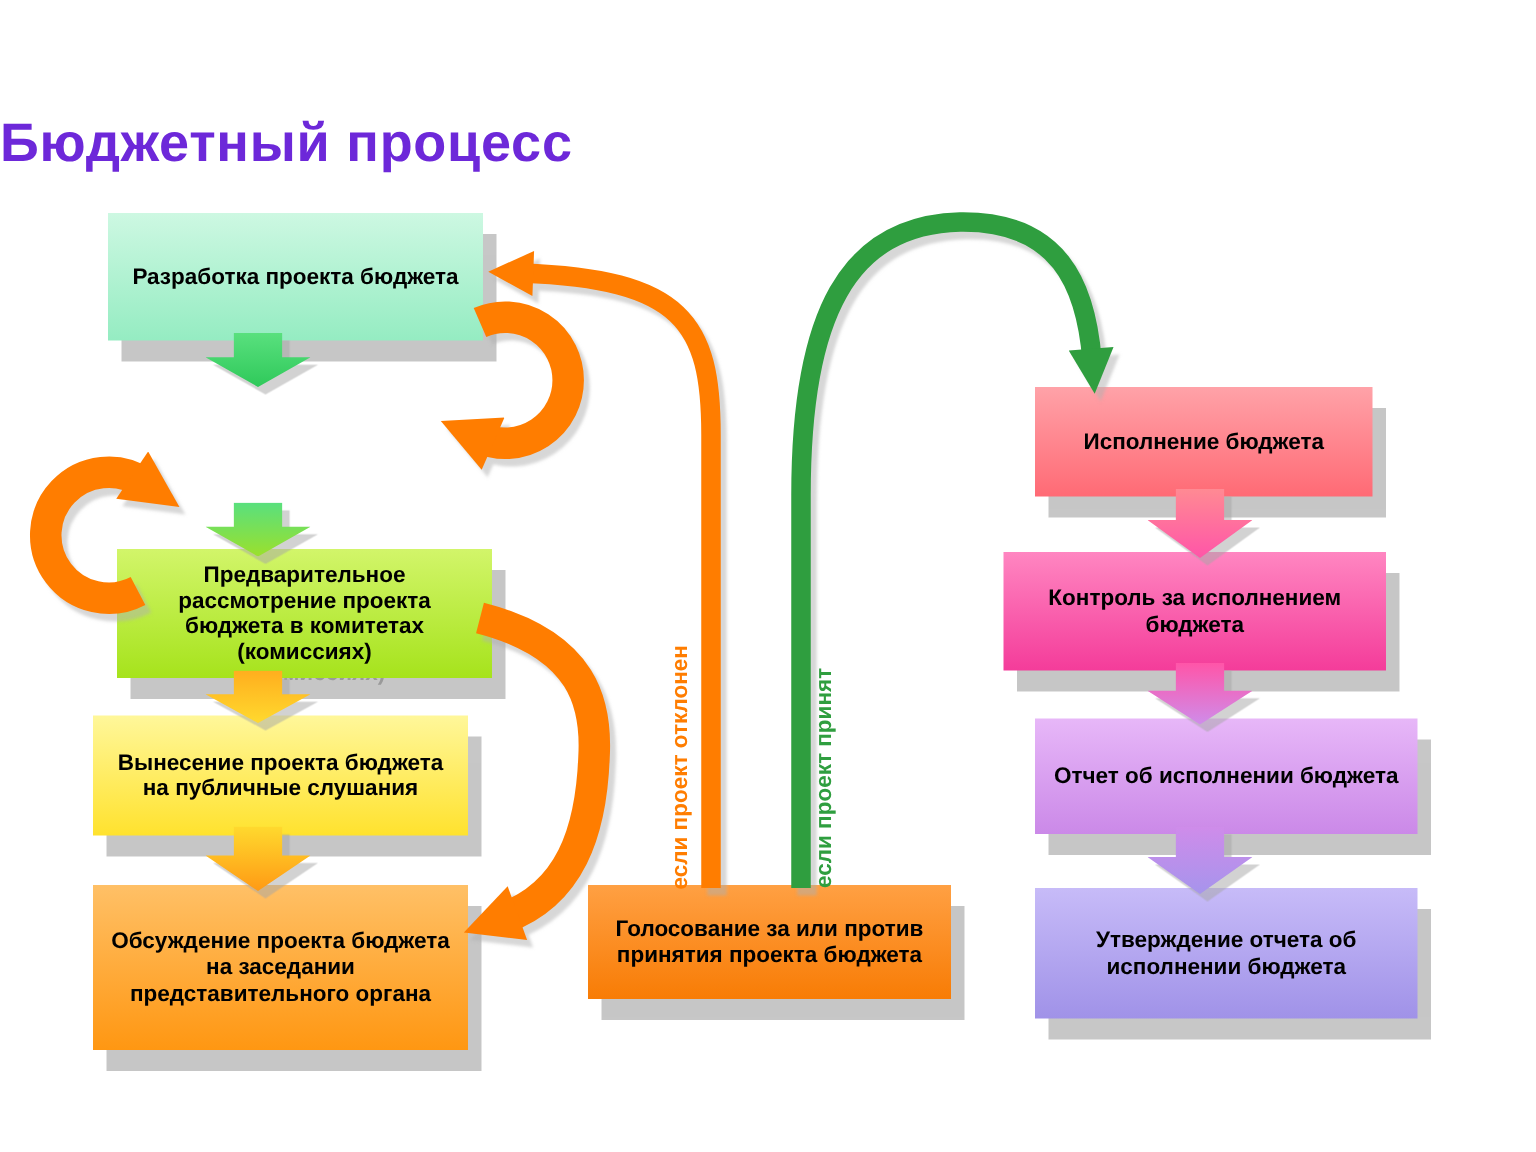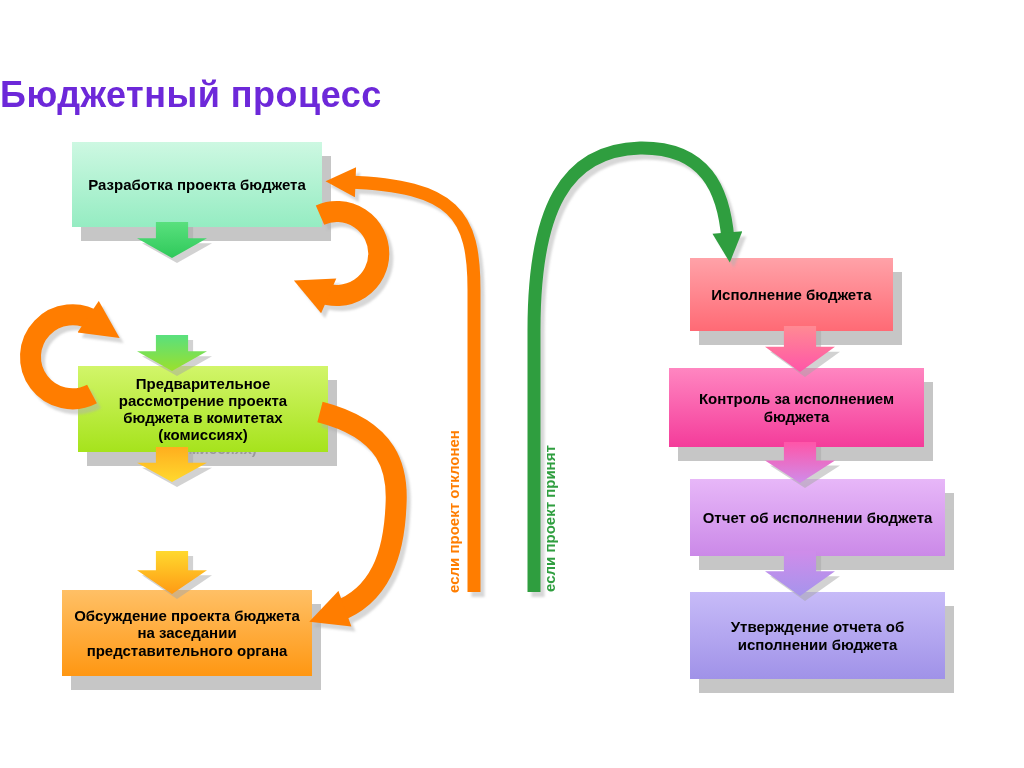--- a/index.html
+++ b/index.html
@@ -29,27 +29,27 @@
   }
 
   .b1 { left: 62px;  top: 142px; width: 250px; height: 85px; margin-left: 10px; }
   .b1 .face { background: linear-gradient(180deg,#cdf8e2,#95ecc2); }
   .b2 { left: 62px;  top: 253px; width: 250px; height: 87px; }
   .b2 .face { background: linear-gradient(180deg,#8df2a6,#41da6b); }
   .b3 { left: 78px;  top: 366px; width: 250px; height: 86px; }
   .b3 .face { background: linear-gradient(180deg,#d2f56a,#a6e31c); }
   .b4 { left: 62px;  top: 477px; width: 250px; height: 80px; }
   .b4 .face { background: linear-gradient(180deg,#fff79a,#ffe22e); }
-  .b5 { left: 62px;  top: 590px; width: 250px; height: 86px; }
+  .b5 { left: 62px;  top: 590px; width: 250px; height: 110px; }
   .b5 .face { background: linear-gradient(180deg,#ffc066,#ff9712); }
 
   .vote { left: 392px; top: 590px; width: 242px; height: 76px; }
   .vote .face { background: linear-gradient(180deg,#ffa043,#f87c05); }
 
-  .r1 { left: 690px; top: 258px; width: 203px; height: 73px; padding-left: 40px; }
+  .r1 { left: 690px; top: 258px; width: 225px; height: 73px; padding-left: 40px; }
   .r1 .face { background: linear-gradient(180deg,#ffa2a8,#ff6a75); }
   .r2 { left: 669px; top: 368px; width: 255px; height: 79px; }
   .r2 .face { background: linear-gradient(180deg,#ff86c1,#f43c9a); }
   .r3 { left: 690px; top: 479px; width: 255px; height: 77px; }
   .r3 .face { background: linear-gradient(180deg,#e7b7f8,#cb89e8); }
   .r4 { left: 690px; top: 592px; width: 255px; height: 87px; }
   .r4 .face { background: linear-gradient(180deg,#c7bbf8,#a092e8); }
 
   
   .darr { position: absolute; filter: drop-shadow(5px 5px 0 rgba(165,165,165,.5)); }
@@ -104,29 +104,45 @@
       </div>
   </div>
   <div class="box b3">
     <div class="shadow">
         <span>Предварительное рассмотрение проекта бюджета в комитетах (комиссиях)</span>
       </div>
     <div class="face">
         <span>Предварительное рассмотрение проекта бюджета в комитетах (комиссиях)</span>
       </div>
   </div>
+  <div class="box b4">
+    <div class="shadow">
+        <span>Вынесение проекта бюджета на публичные слушания</span>
+      </div>
+    <div class="face">
+        <span>Вынесение проекта бюджета на публичные слушания</span>
+      </div>
+  </div>
   <div class="box b5">
     <div class="shadow">
         <span>Обсуждение проекта бюджета на заседании представительного органа</span>
       </div>
     <div class="face">
         <span>Обсуждение проекта бюджета на заседании представительного органа</span>
       </div>
   </div>
 
+  <div class="box vote">
+    <div class="shadow">
+        <span>Голосование за или против принятия проекта бюджета</span>
+      </div>
+    <div class="face">
+        <span>Голосование за или против принятия проекта бюджета</span>
+      </div>
+  </div>
 
   <div class="box r1">
     <div class="shadow">
         <span>Исполнение бюджета</span>
       </div>
     <div class="face">
         <span>Исполнение бюджета</span>
       </div>
   </div>
   <div class="box r2">

